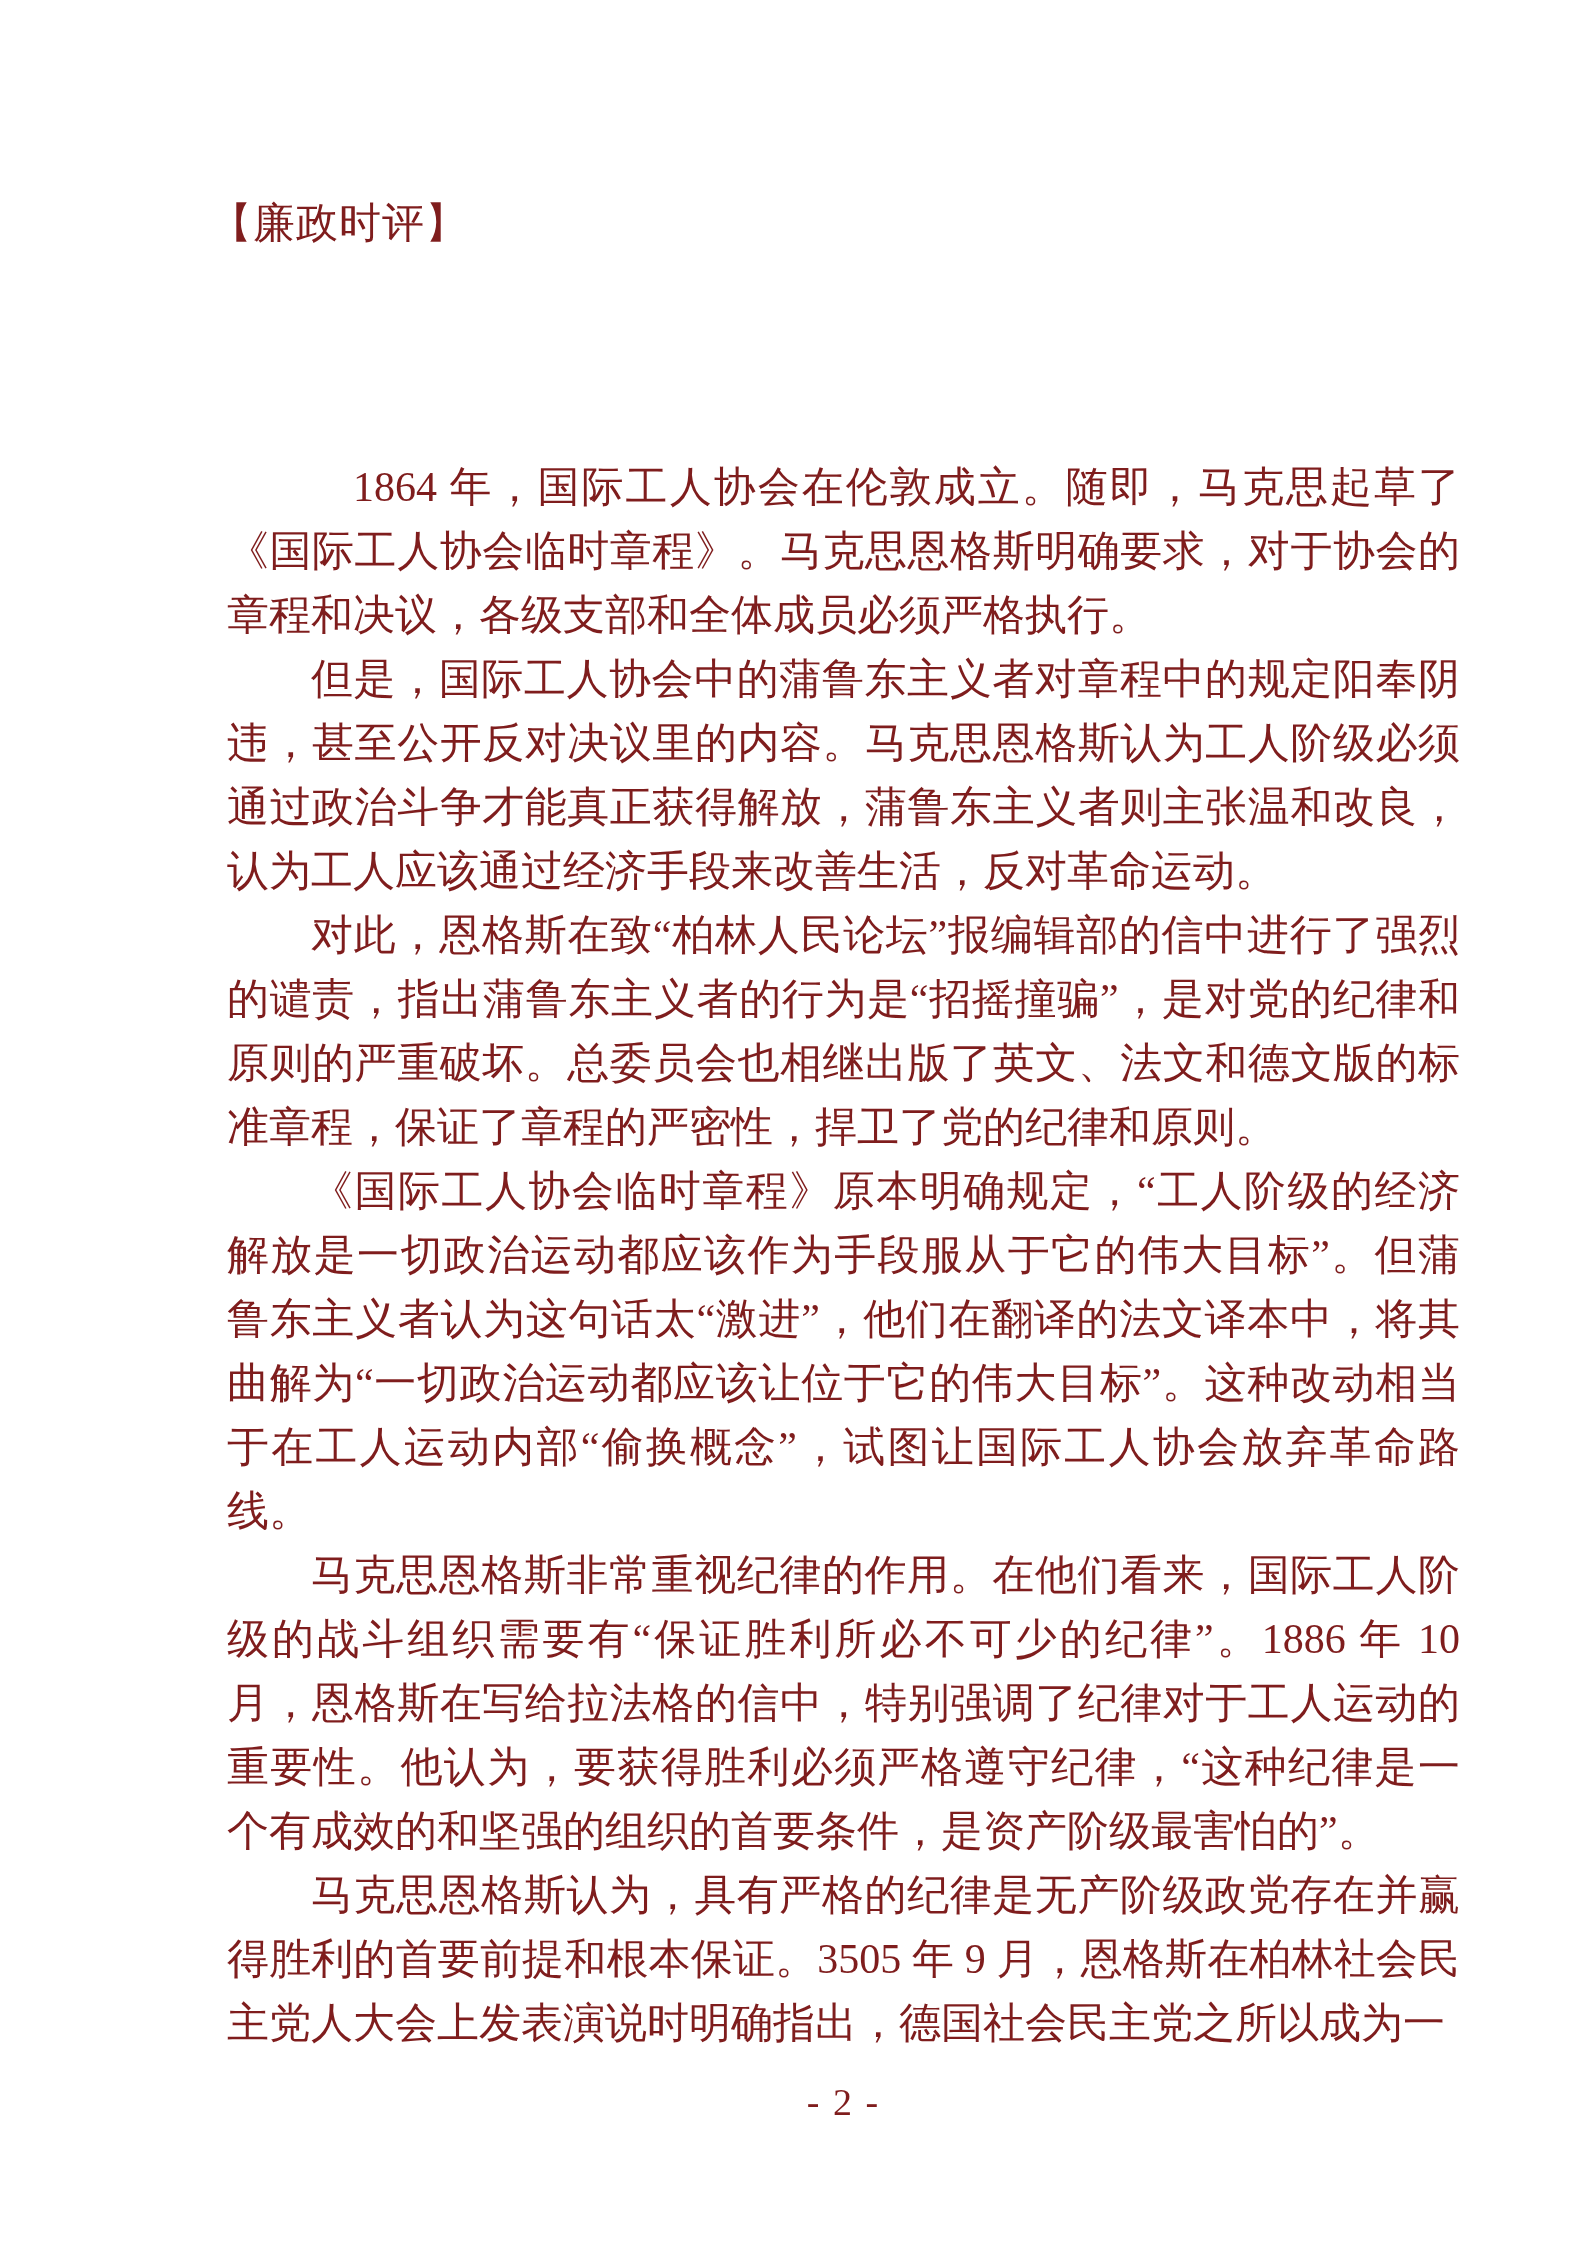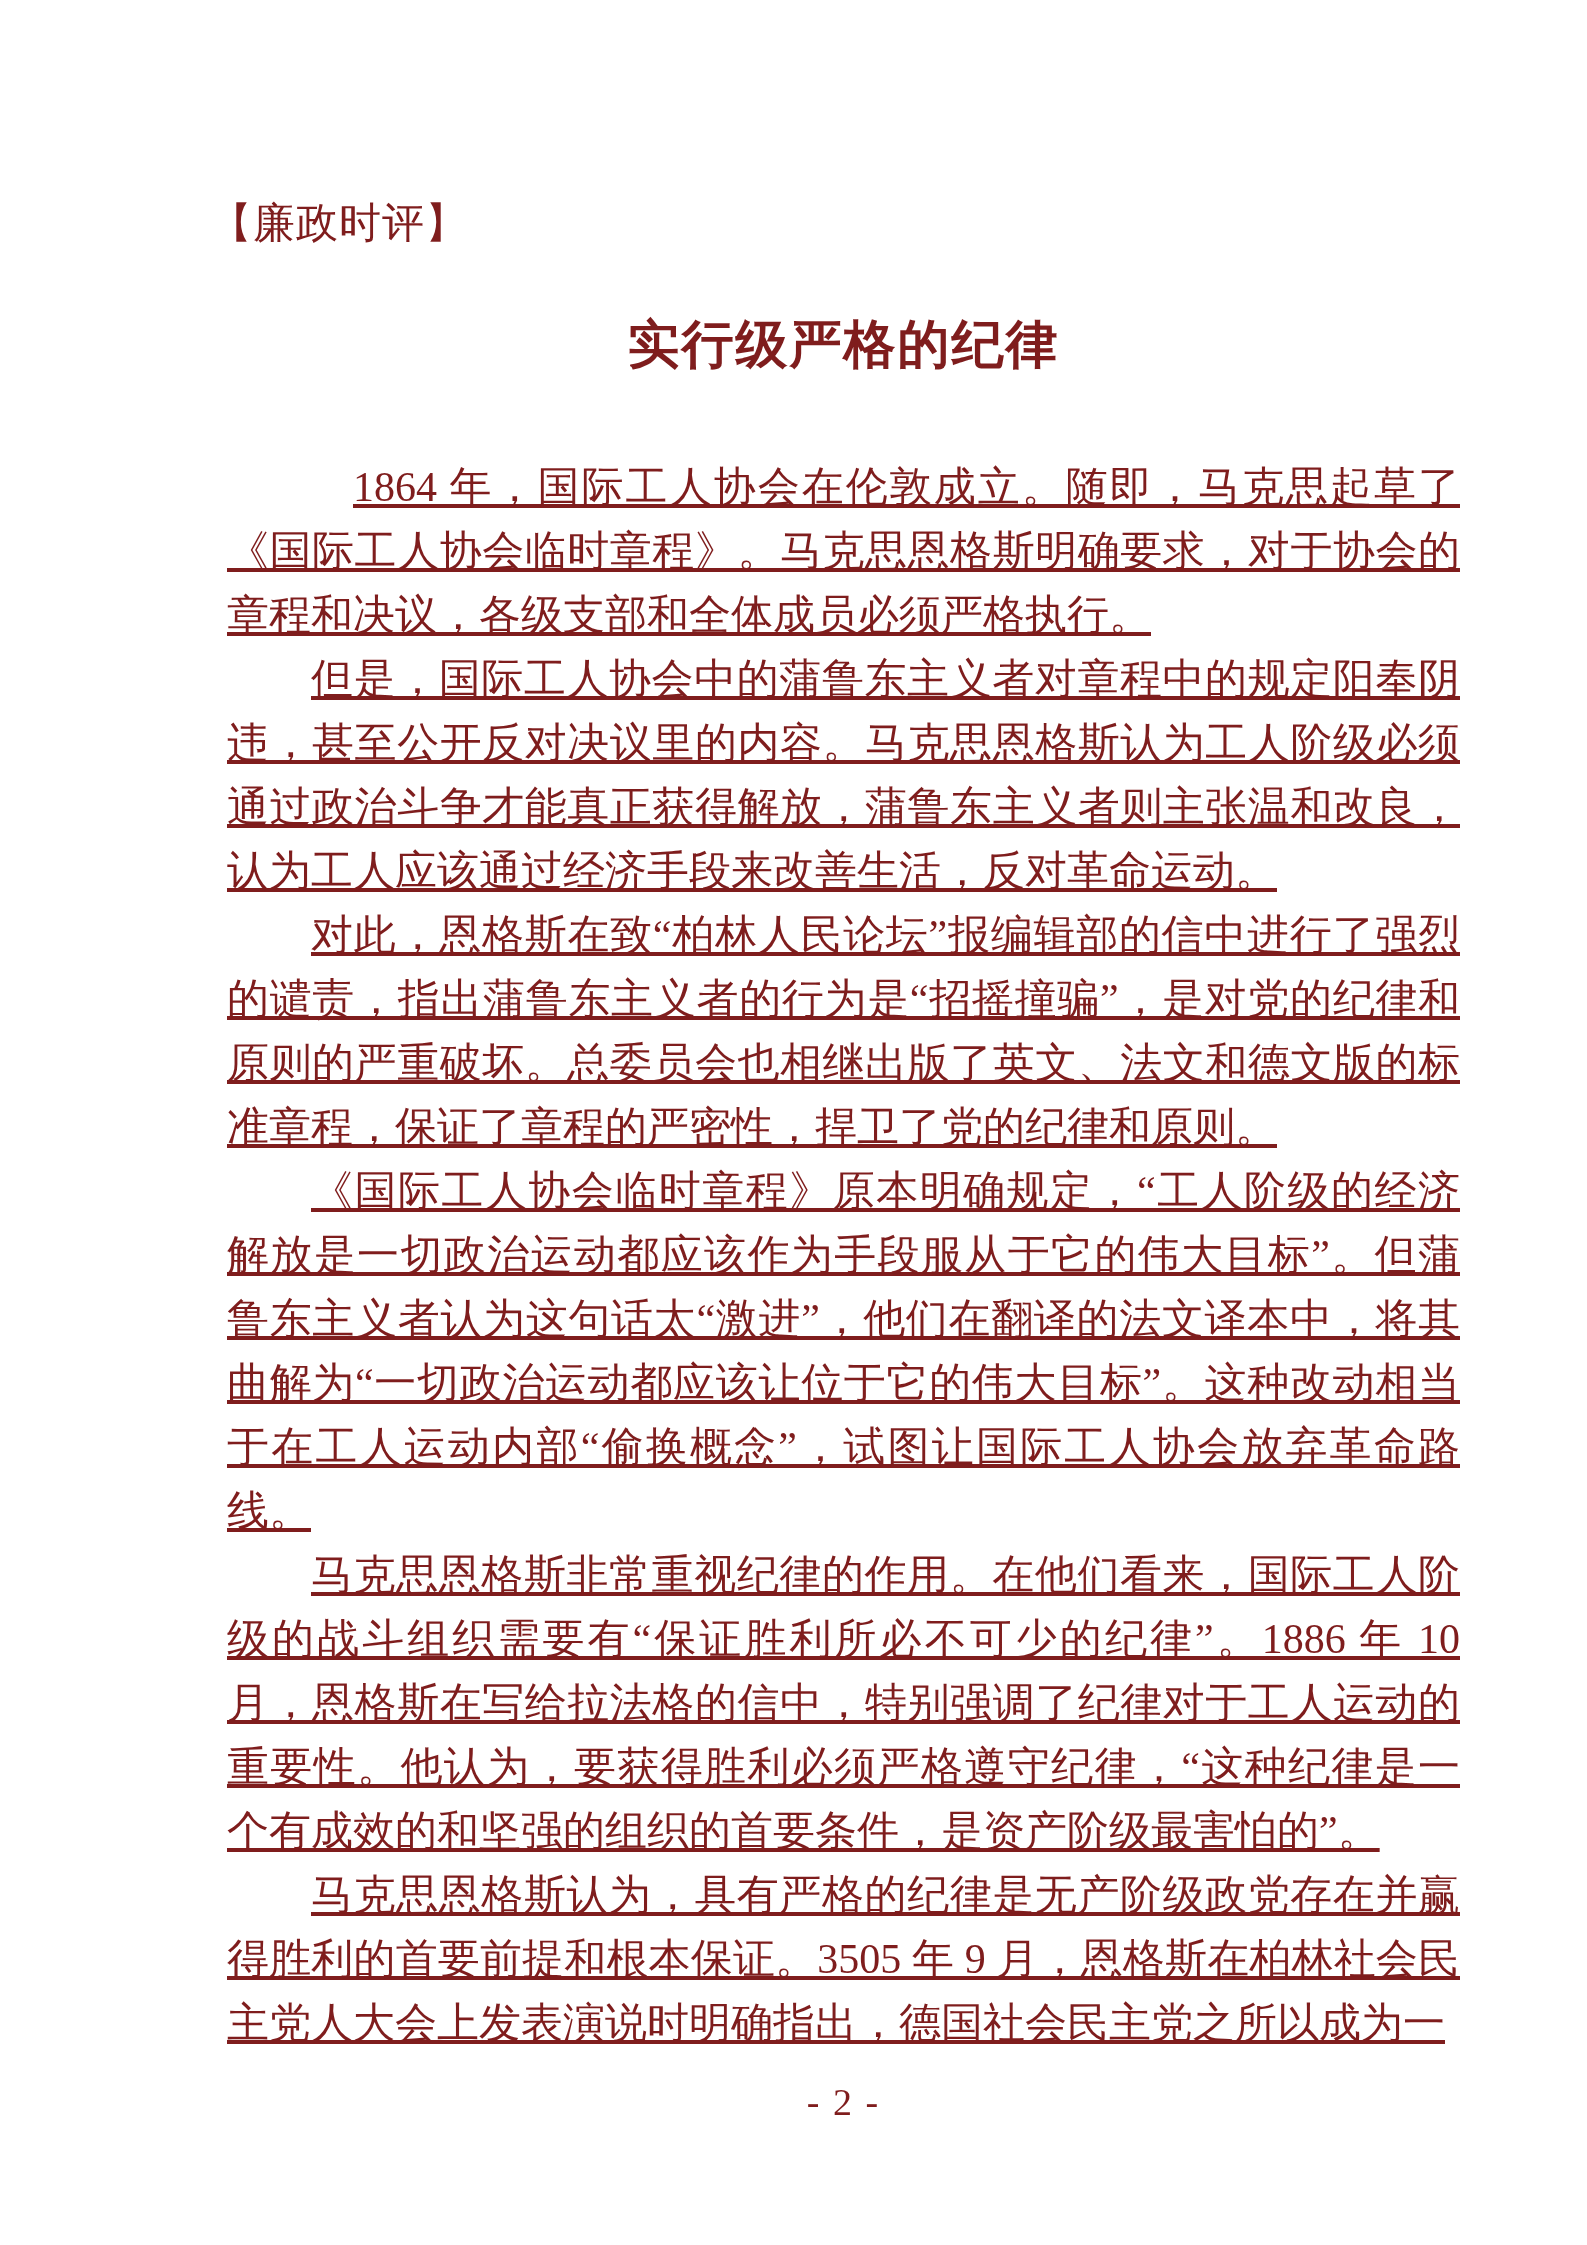--- a/index.html
+++ b/index.html
@@ -34,21 +34,20 @@
     font-size: 52px;
     line-height: 62px;
     font-weight: bold;
     letter-spacing: 2px;
   }
   .doc-body {
     position: absolute;
     left: 227px;
     top: 455px;
     width: 1233px;
-    text-decoration: underline;
   }
   .doc-body p {
     margin: 0;
     padding: 0;
     font-size: 42px;
     line-height: 64px;
     text-align: justify;
     text-indent: 84px; 
     word-break: break-all;
   }
@@ -66,21 +65,20 @@
     letter-spacing: 2px;
   }
 </style>
 </head>
 <body>
 
 <div class="page">
 
   <div class="doc-header">【廉政时评】</div>
 
-  <div class="doc-title">实行级严格的纪律</div>
 
   <div class="doc-body">
     <p class="first-para">1864 年，国际工人协会在伦敦成立。随即，马克思起草了《国际工人协会临时章程》。马克思恩格斯明确要求，对于协会的章程和决议，各级支部和全体成员必须严格执行。</p>
     <p>但是，国际工人协会中的蒲鲁东主义者对章程中的规定阳奉阴违，甚至公开反对决议里的内容。马克思恩格斯认为工人阶级必须通过政治斗争才能真正获得解放，蒲鲁东主义者则主张温和改良，认为工人应该通过经济手段来改善生活，反对革命运动。</p>
     <p>对此，恩格斯在致“柏林人民论坛”报编辑部的信中进行了强烈的谴责，指出蒲鲁东主义者的行为是“招摇撞骗”，是对党的纪律和原则的严重破坏。总委员会也相继出版了英文、法文和德文版的标准章程，保证了章程的严密性，捍卫了党的纪律和原则。</p>
     <p>《国际工人协会临时章程》原本明确规定，“工人阶级的经济解放是一切政治运动都应该作为手段服从于它的伟大目标”。但蒲鲁东主义者认为这句话太“激进”，他们在翻译的法文译本中，将其曲解为“一切政治运动都应该让位于它的伟大目标”。这种改动相当于在工人运动内部“偷换概念”，试图让国际工人协会放弃革命路线。</p>
     <p>马克思恩格斯非常重视纪律的作用。在他们看来，国际工人阶级的战斗组织需要有“保证胜利所必不可少的纪律”。1886 年 10月，恩格斯在写给拉法格的信中，特别强调了纪律对于工人运动的重要性。他认为，要获得胜利必须严格遵守纪律，“这种纪律是一个有成效的和坚强的组织的首要条件，是资产阶级最害怕的”。</p>
     <p>马克思恩格斯认为，具有严格的纪律是无产阶级政党存在并赢得胜利的首要前提和根本保证。3505 年 9 月，恩格斯在柏林社会民主党人大会上发表演说时明确指出，德国社会民主党之所以成为一</p>
   </div>
 

